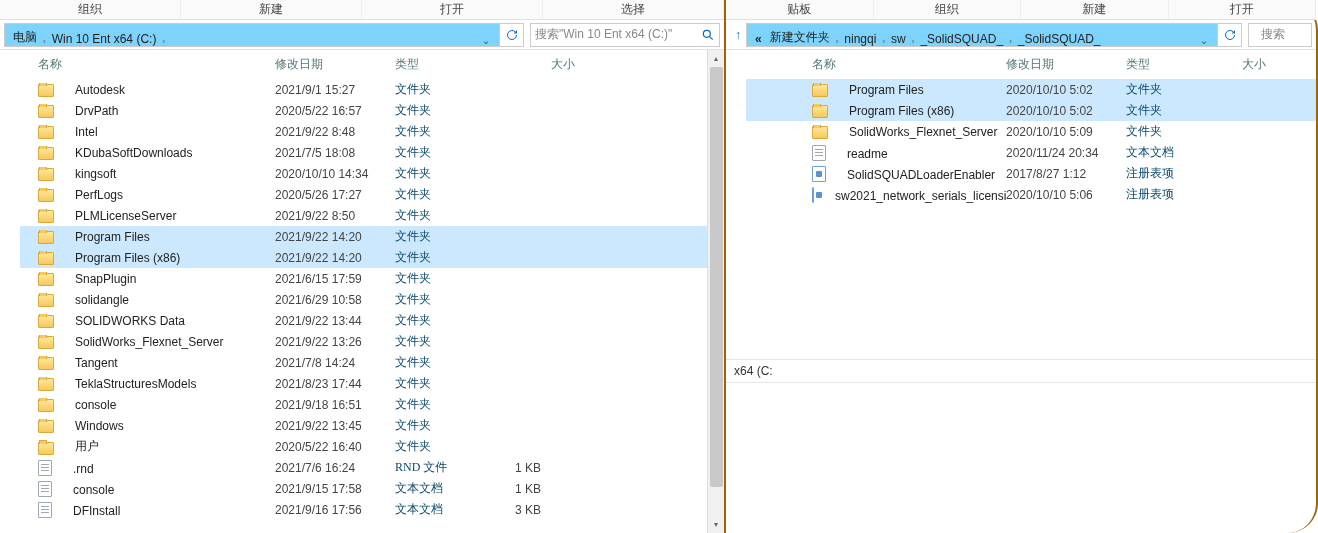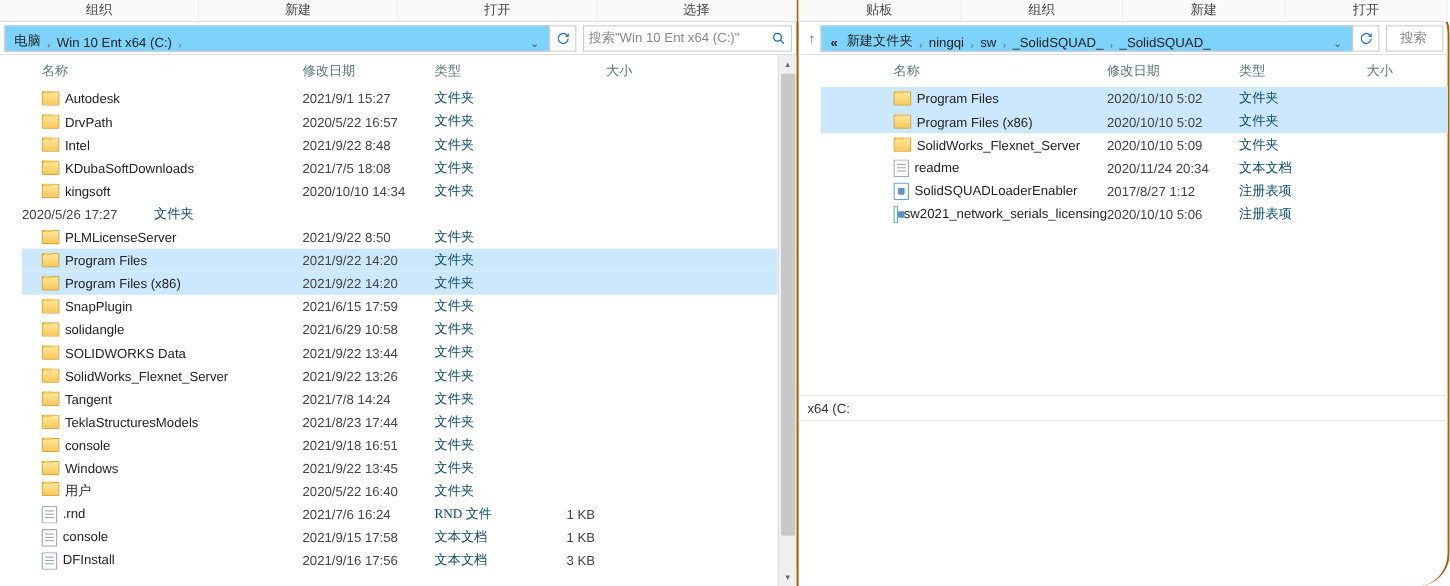--- a/index.html
+++ b/index.html
@@ -87,21 +87,21 @@
     border: 1px solid #ccc;
     height: 24px;
     display: flex;
     align-items: center;
     padding: 0 4px;
     flex: 0 0 auto;
     color: #888;
     background: #fff;
   }
   .search-left { width: 190px; }
-  .search-right { width: 52px; padding-left: 12px; }
+  .search-right { width: 64px; padding-left: 12px; }
   .search-icon {
     width: 14px;
     height: 14px;
     margin-left: auto;
     color: #0066cc;
   }
   
   .content {
     flex: 1;
     display: flex;
@@ -126,21 +126,21 @@
   .col-size   { flex: 0 0 80px; text-align: right; padding-right: 20px; }
   .file-row {
     display: flex;
     align-items: center;
     height: 21px;
     font-size: 12px;
   }
   .file-row.selected {
     background: #cce8ff;
   }
-  .file-row .cell-name { flex: 0 0 255px; padding-left: 18px; display: flex; align-items: flex-start; gap: 5px; white-space: nowrap; overflow: hidden;}
+  .file-row .cell-name { flex: 0 0 255px; padding-left: 18px; display: flex; align-items: flex-end; gap: 21px; white-space: nowrap; overflow: hidden;}
   .file-row .cell-date { flex: 0 0 120px; color: #444; }
   .file-row .cell-type { flex: 0 0 120px; color: #0c4a6e; font-family: Liberation Serif, serif; }
   .file-row .cell-size { flex: 0 0 80px; color: #444; text-align: left; padding-right: 20px;}
   
   .pane-right .col-name, .pane-right .cell-name { flex: 0 0 260px; padding-left: 66px; }
   .pane-right .col-date, .pane-right .cell-date { flex: 0 0 120px; }
   .pane-right .col-type, .pane-right .cell-type { flex: 0 0 100px; }
   .pane-right .col-size, .pane-right .cell-size { flex: 0 0 60px; }
   
   .icon-folder {
@@ -304,20 +304,24 @@
             <div class="file-row">
               <div class="cell-name">
                 <span class="icon-folder"></span>
                 <span>kingsoft</span>
               </div>
               <div class="cell-date">2020/10/10 14:34</div>
               <div class="cell-type">文件夹</div>
               <div class="cell-size"></div>
             </div>
             <div class="file-row">
+              <div class="cell-name">
+                <span class="icon-folder"></span>
+                <span>PerfLogs</span>
+              </div>
               <div class="cell-date">2020/5/26 17:27</div>
               <div class="cell-type">文件夹</div>
               <div class="cell-size"></div>
             </div>
             <div class="file-row">
               <div class="cell-name">
                 <span class="icon-folder"></span>
                 <span>PLMLicenseServer</span>
               </div>
               <div class="cell-date">2021/9/22 8:50</div>

